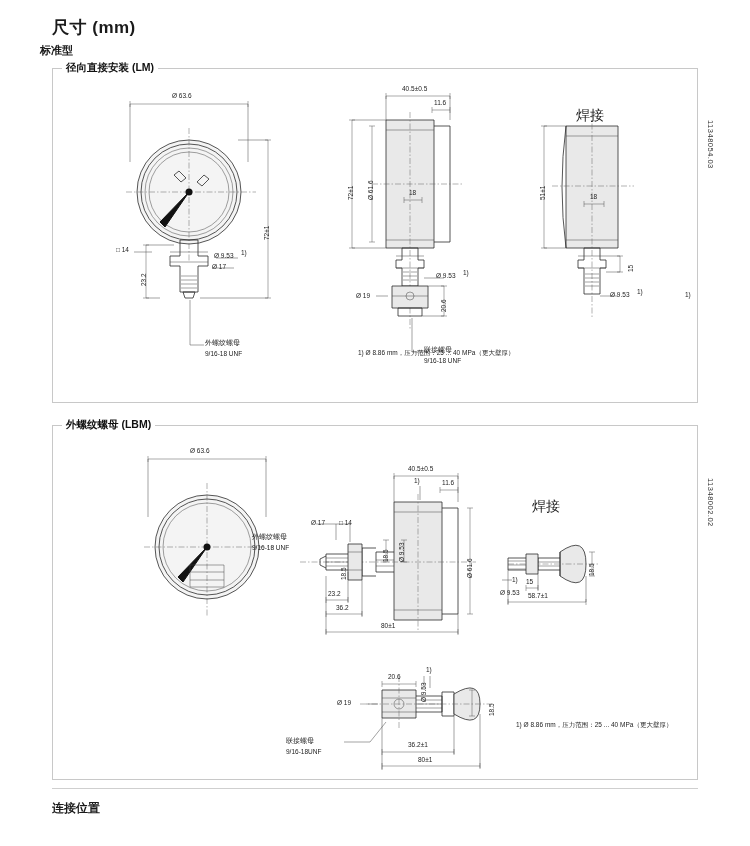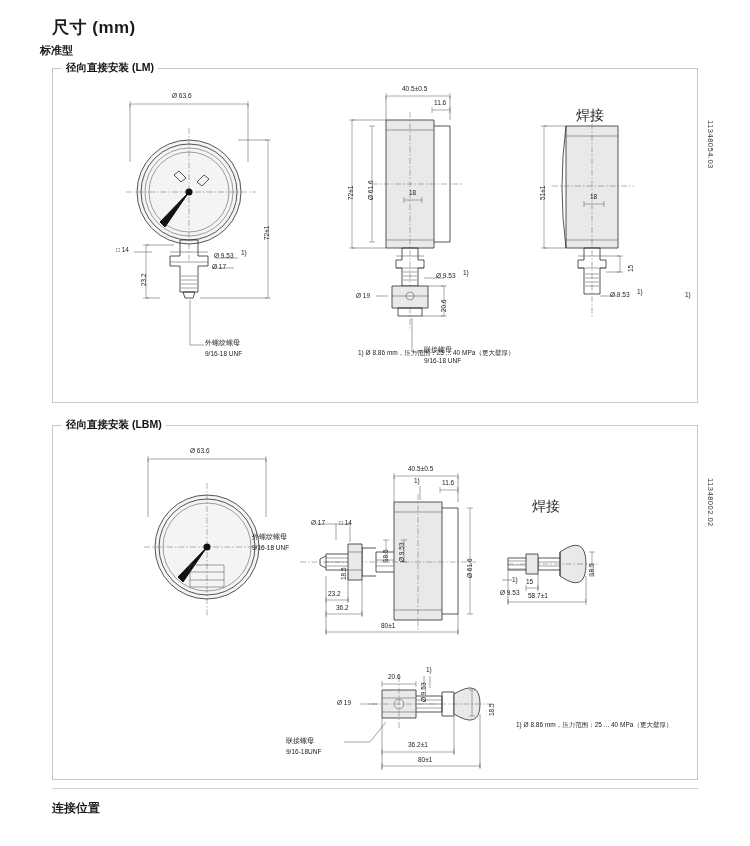--- a/index.html
+++ b/index.html
@@ -225,21 +225,21 @@
   <div class="lbl big" style="left:576px; top:107px;">焊接</div>
   <div class="lbl" style="left:590px; top:193px;">18</div>
   <div class="lbl rot90" style="left:539px; top:200px;">51±1</div>
   <div class="lbl rot90" style="left:627px; top:272px;">15</div>
   <div class="lbl" style="left:610px; top:291px;">Ø 9.53</div>
   <div class="lbl" style="left:637px; top:288px;">1)</div>
   <div class="lbl" style="left:685px; top:291px;">1)</div>
   <div class="lbl note" style="left:358px; top:349px;">1)   Ø 8.86 mm，压力范围：25 ... 40 MPa（更大壁厚）</div>
 
   <div class="panel" style="left:52px; top:425px; width:646px; height:355px;"></div>
-  <div class="panel-title" style="left:62px; top:418px;">径向直接安装 (LBM)</div>
+  <div class="panel-title" style="left:62px; top:418px;">外螺纹螺母 (LBM)</div>
   <div class="sidecode" style="left:706px; top:478px;">11348002.02</div>
 
   <svg width="750" height="846">
 
     <path class="dim" d="M148 459 H 266"></path>
     <path class="dim" d="M148 456 v6 M266 456 v6"></path>
     <path class="thin" d="M148 459 v 58 M266 459 v 58"></path>
 
     <circle class="filllight" cx="207" cy="547" r="52"></circle>
     <circle class="stroke" cx="207" cy="547" r="48"></circle>

